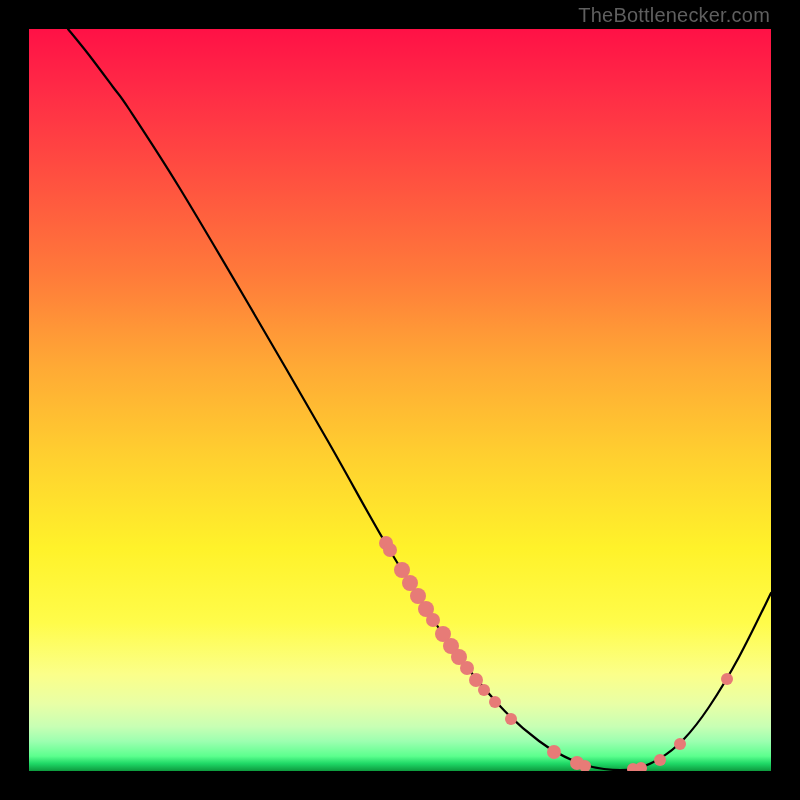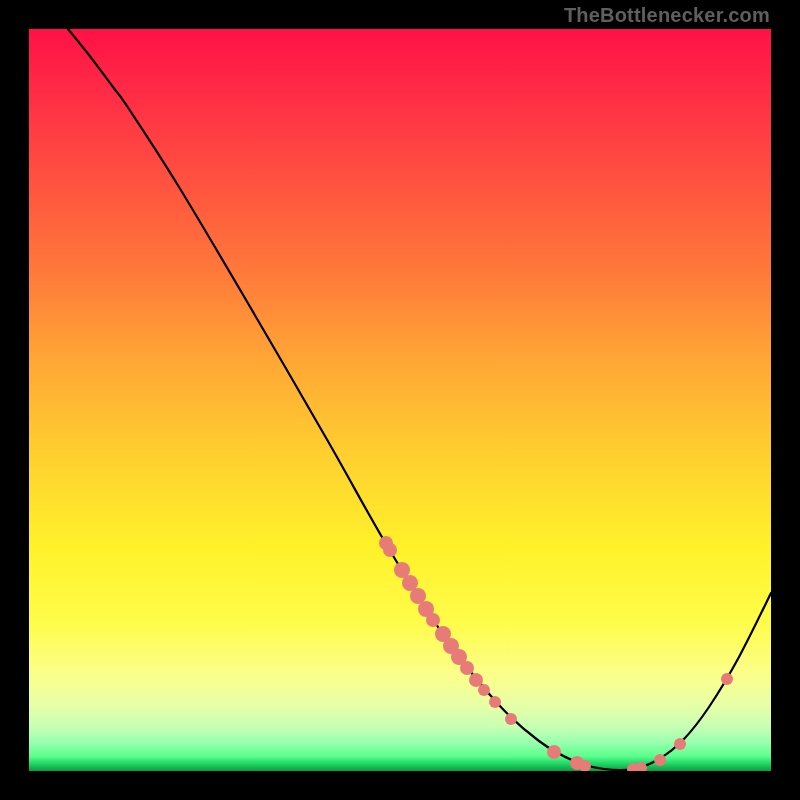--- a/index.html
+++ b/index.html
@@ -49,21 +49,21 @@
     height: 742px;
   }
   .attribution {
     position: absolute;
     top: 4px;
     right: 30px;
     color: #5f5f5f;
     font-family: Arial, Helvetica, sans-serif;
     font-size: 20px;
     letter-spacing: 0.2px;
-    font-weight: 700;
+    font-weight: 400;
   }
   .curve {
     fill: none;
     stroke: #000000;
     stroke-width: 2.2;
     stroke-linecap: round;
   }
   .dot {
     fill: #e77b77;
   }

